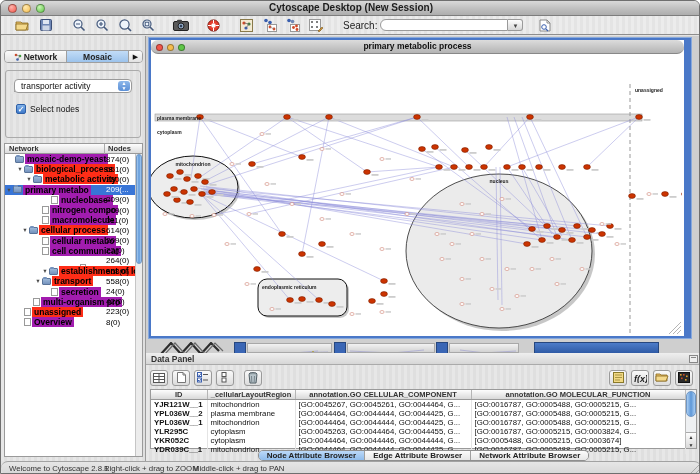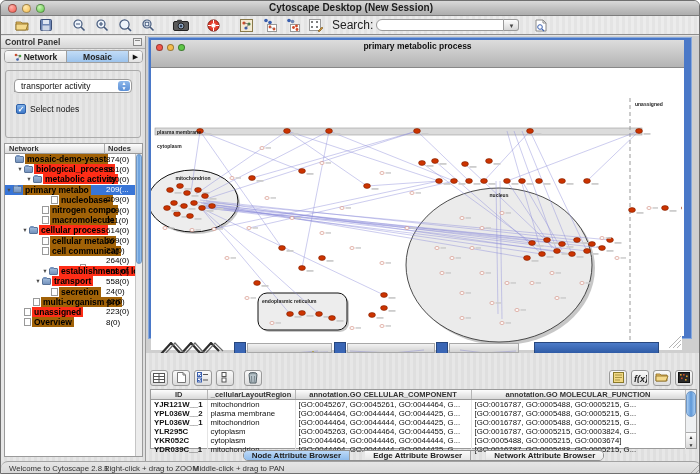--- a/index.html
+++ b/index.html
@@ -11,21 +11,21 @@
   .titlebar .title{position:absolute;left:0;right:0;top:1px;text-align:center;font-size:10px;font-weight:bold;color:#1c1c1c;}
   .tl{position:absolute;top:3px;width:9px;height:9px;border-radius:50%;border:1px solid rgba(0,0,0,.35);}
   .tl.red{left:7px;background:radial-gradient(circle at 35% 30%,#ffb3ac,#f1564a);}
   .tl.yellow{left:21px;background:radial-gradient(circle at 35% 30%,#ffe9b0,#f5bd4f);}
   .tl.green{left:35px;background:radial-gradient(circle at 35% 30%,#c8f5b2,#5fc648);}
 
   
   .toolbar{position:absolute;left:0;top:15px;width:700px;height:19px;background:repeating-linear-gradient(90deg,#ececec 0 3px,#e4e4e4 3px 6px);border-bottom:1px solid #8d8d8d;display:flex;align-items:center;}
   .tbi{width:21px;height:17px;display:flex;align-items:center;justify-content:center;margin:0 1px;cursor:default;}
   .tsp{width:10px;}
-  .searchlbl{font-size:12px;color:#222;margin:0 3px 0 5px;}
+  .searchlbl{font-size:10px;color:#222;margin:0 3px 0 16px;}
   .searchbox{width:128px;height:12px;background:#fff;border:1px solid #9a9a9a;border-radius:6px 0 0 6px;display:inline-block;}
   .searchdrop{width:15px;height:12px;background:linear-gradient(#fdfdfd,#d7d7d7);border:1px solid #9a9a9a;border-left:none;border-radius:0 3px 3px 0;font-size:6px;color:#444;text-align:center;line-height:12px;}
 
   
   .control-panel{position:absolute;left:0;top:35px;width:145px;height:425px;background:repeating-linear-gradient(90deg,#e7e7e7 0 3px,#dfdfdf 3px 6px);border-right:1px solid #9a9a9a;}
   .cp-header{position:absolute;left:0;top:0;width:100%;height:13px;background:linear-gradient(#efefef,#d6d6d6);border-bottom:1px solid #aaa;font-size:8.5px;font-weight:bold;color:#333;padding:1px 4px;}
   .float-ico{position:absolute;right:3px;top:2px;width:9px;height:8px;border:1px solid #888;background:#eee;}
   .float-ico:before{content:"";position:absolute;left:1px;top:1px;width:5px;height:1px;background:#888;}
   .cp-tabs{position:absolute;left:3px;top:14px;width:139px;height:13px;display:flex;background:#ececec;border:1px solid #9f9f9f;border-radius:4px;overflow:hidden;}
   .cptab{flex:1;font-size:8.5px;font-weight:bold;color:#222;display:flex;align-items:center;justify-content:center;gap:2px;background:linear-gradient(#fbfbfb,#e2e2e2);border-right:1px solid #9f9f9f;}
@@ -45,31 +45,31 @@
   .tree-header .c2{position:absolute;left:99px;top:0;border-left:1px solid #aaa;padding-left:3px;height:10px;}
   .tree-body{position:relative;height:292px;overflow:hidden;}
   .tree-row{position:relative;height:10.2px;display:flex;align-items:center;white-space:nowrap;}
   .tree-row.selected{background:#3875d7;}
   .tri{width:8px;font-size:5.5px;color:#4a4a4a;text-align:center;flex:0 0 8px;}
   .ticon{flex:0 0 9px;height:7px;margin-right:1px;position:relative;}
   .ticon.folder{background:linear-gradient(#9db8d8,#7492bd);border:1px solid #5a7499;border-radius:1px;}
   .ticon.folder:before{content:"";position:absolute;left:0;top:-2px;width:4px;height:2px;background:#7492bd;border-radius:1px 1px 0 0;}
   .ticon.file{background:#fff;border:1px solid #9a9a9a;width:6px;height:8px;flex:0 0 7px;}
   .tlabel{font-size:8.5px;font-weight:bold;color:#000;padding:0 2px;line-height:10px;overflow:hidden;max-width:92px;text-overflow:clip;}
-  .tlabel.green{background:#a16207;}
+  .tlabel.green{background:#a21caf;}
   .tlabel.red{background:#ff2d17;}
   .tcount{position:absolute;left:101px;font-size:8px;color:#000;background:transparent;}
   .tree-row.selected .tcount{color:#fff;}
   .tree-scroll{position:absolute;right:0;top:10px;width:7px;height:302px;background:#ececec;border-left:1px solid #c5c5c5;}
   .tree-thumb{position:absolute;left:0;top:0;width:6px;height:110px;border-radius:3px;background:linear-gradient(90deg,#a9cdf2,#5d97d8,#a9cdf2);border:1px solid #6f96c4;}
 
   
   .desktop{position:absolute;left:145px;top:35px;width:555px;height:317px;background:#cfcfcf;overflow:hidden;}
   .net-window{position:absolute;left:3px;top:2px;width:542px;height:300px;background:#fff;border:2px solid #4a78c8;border-right-width:7px;box-shadow:0 0 0 1px #87a9dd;}
-  .nw-titlebar{position:relative;height:28px;background:linear-gradient(#dcdcdc,#b4b4b4);border-bottom:1px solid #888;}
+  .nw-titlebar{position:relative;height:14px;background:linear-gradient(#dcdcdc,#b4b4b4);border-bottom:1px solid #888;border-radius:7px;}
   .nw-titlebar .title{position:absolute;left:0;right:0;top:1px;text-align:center;font-size:8.5px;font-weight:bold;color:#111;}
   .tl2{position:absolute;top:3.5px;width:7px;height:7px;border-radius:50%;border:1px solid rgba(0,0,0,.35);}
   .tl2.red{left:5px;background:#f1564a;}
   .tl2.yellow{left:16px;background:#f5bd4f;}
   .tl2.green{left:27px;background:#5fc648;}
   .nw-canvas{position:relative;width:531px;height:282px;background:#fff;overflow:hidden;}
 
   .dock-strip{position:absolute;left:0;top:306px;width:555px;height:13px;}
   .dock-sq{position:absolute;top:0;width:12px;height:12px;background:#3a66b5;border:1px solid #27477e;}
   .dock-bar{position:absolute;top:1px;height:10px;background:linear-gradient(#f2f2f2,#d2d2d2);border:1px solid #a8a8a8;overflow:hidden;}
@@ -83,21 +83,21 @@
   .dp-spacer{flex:1;}
   .dp-table{position:absolute;left:4px;top:36px;width:547px;height:60px;background:#fff;border:1px solid #9a9a9a;}
   table.grid{border-collapse:collapse;width:534px;table-layout:fixed;}
   table.grid th{height:9px;background:linear-gradient(#fdfdfd,#d9d9d9);border-right:1px solid #b5b5b5;border-bottom:1px solid #999;font-size:7.5px;font-weight:bold;color:#333;overflow:hidden;white-space:nowrap;padding:0 2px;}
   table.grid td{height:8.7px;font-size:7.8px;color:#111;border-right:1px solid #e4e4e4;white-space:nowrap;overflow:hidden;padding:0 3px;}
   table.grid td.idc{font-weight:bold;}
   .dp-scroll{position:absolute;right:0;top:0;width:11px;height:58px;background:#eef0f2;border-left:1px solid #bbb;}
   .dp-thumb{position:absolute;left:0;top:1px;width:10px;height:26px;border-radius:5px;background:linear-gradient(90deg,#a9cdf2,#5d97d8,#a9cdf2);border:1px solid #6f96c4;}
   .dp-arrows{position:absolute;left:0;bottom:0;width:10px;height:16px;background:linear-gradient(#fdfdfd,#d9d9d9);border-top:1px solid #aaa;font-size:5px;color:#333;text-align:center;line-height:8px;}
   .dp-tabs{position:absolute;left:0;top:97px;width:555px;height:11px;display:flex;justify-content:center;}
-  .segwrap{display:flex;border:1px solid #8f8f8f;border-radius:5px;overflow:hidden;height:11px;gap:15px;}
+  .segwrap{display:flex;border:1px solid #8f8f8f;border-radius:5px;overflow:hidden;height:11px;}
   .seg{font-size:8px;font-weight:bold;color:#222;padding:0 8px;line-height:10px;background:linear-gradient(#fbfbfb,#e6e6e6);border-right:1px solid #9f9f9f;}
   .seg:last-child{border-right:none;}
   .seg.sel{background:linear-gradient(#bcd9f8,#8fbcec);}
 
   
   .statusbar{position:absolute;left:0;top:460px;width:700px;height:14px;background:linear-gradient(#e6e6e6,#d6d6d6);border-top:1px solid #a2a2a2;font-size:7.8px;color:#333;border-radius:7px;}
   .statusbar span{position:absolute;top:2px;}
   .grip{position:absolute;right:1px;top:2px;width:10px;height:10px;background:linear-gradient(135deg,transparent 0 45%,#aaa 45% 50%,transparent 50% 70%,#aaa 70% 75%,transparent 75%);}
 </style>
 </head>
@@ -225,24 +225,20 @@
         <svg width="12" height="13" viewBox="0 0 12 13">
           <path d="M1 1h7l3 3v8H1z" fill="#fff" stroke="#8a8a8a"></path>
           <path d="M8 1v3h3" fill="none" stroke="#8a8a8a"></path>
           <circle cx="5" cy="8" r="2.3" fill="none" stroke="#3a5fae" stroke-width="1"></circle>
           <line x1="6.8" y1="9.8" x2="9" y2="12" stroke="#3a5fae" stroke-width="1.2"></line>
         </svg>
       </span>
   </div>
 
   <div class="control-panel">
-    <div class="cp-header">
-      <span>Control Panel</span>
-      <span class="float-ico"></span>
-    </div>
     <div class="cp-tabs">
       <div class="cptab">
         <svg width="8" height="8" viewBox="0 0 8 8">
             <circle cx="2" cy="2" r="1.3" fill="#d24a28"></circle>
             <circle cx="6" cy="3" r="1.3" fill="#3f9f3a"></circle>
             <circle cx="3.5" cy="6.5" r="1.3" fill="#3a5fae"></circle>
             <line x1="2" y1="2" x2="6" y2="3" stroke="#777" stroke-width="0.6"></line>
             <line x1="6" y1="3" x2="3.5" y2="6.5" stroke="#777" stroke-width="0.6"></line>
           </svg>
         <span>Network</span>
@@ -682,20 +678,24 @@
       <div class="dock-bar" style="left:303px;width:70px"><svg width="70" height="10">
             <line x1="2" y1="7" x2="66" y2="3" stroke="#9a9ad0" stroke-width="0.6"></line>
             <line x1="10" y1="2" x2="60" y2="8" stroke="#9a9ad0" stroke-width="0.6"></line>
             <circle cx="35" cy="5" r="1" fill="#b0a030"></circle>
           </svg></div>
       <div class="dock-bluebar" style="left:388px;width:125px"></div>
     </div>
   </div>
 
   <div class="data-panel">
+    <div class="dp-header">
+      <span>Data Panel</span>
+      <span class="float-ico" style="top:2px"></span>
+    </div>
     <div class="dp-toolbar">
       <span class="dpbtn">
           <svg width="12" height="10" viewBox="0 0 12 10">
             <rect x="0.5" y="0.5" width="11" height="9" fill="#fff" stroke="#555"></rect>
             <line x1="0.5" y1="3.5" x2="11.5" y2="3.5" stroke="#555"></line>
             <line x1="0.5" y1="6.5" x2="11.5" y2="6.5" stroke="#555"></line>
             <line x1="6" y1="0.5" x2="6" y2="9.5" stroke="#555"></line>
           </svg>
         </span>
       <span class="dpbtn">

